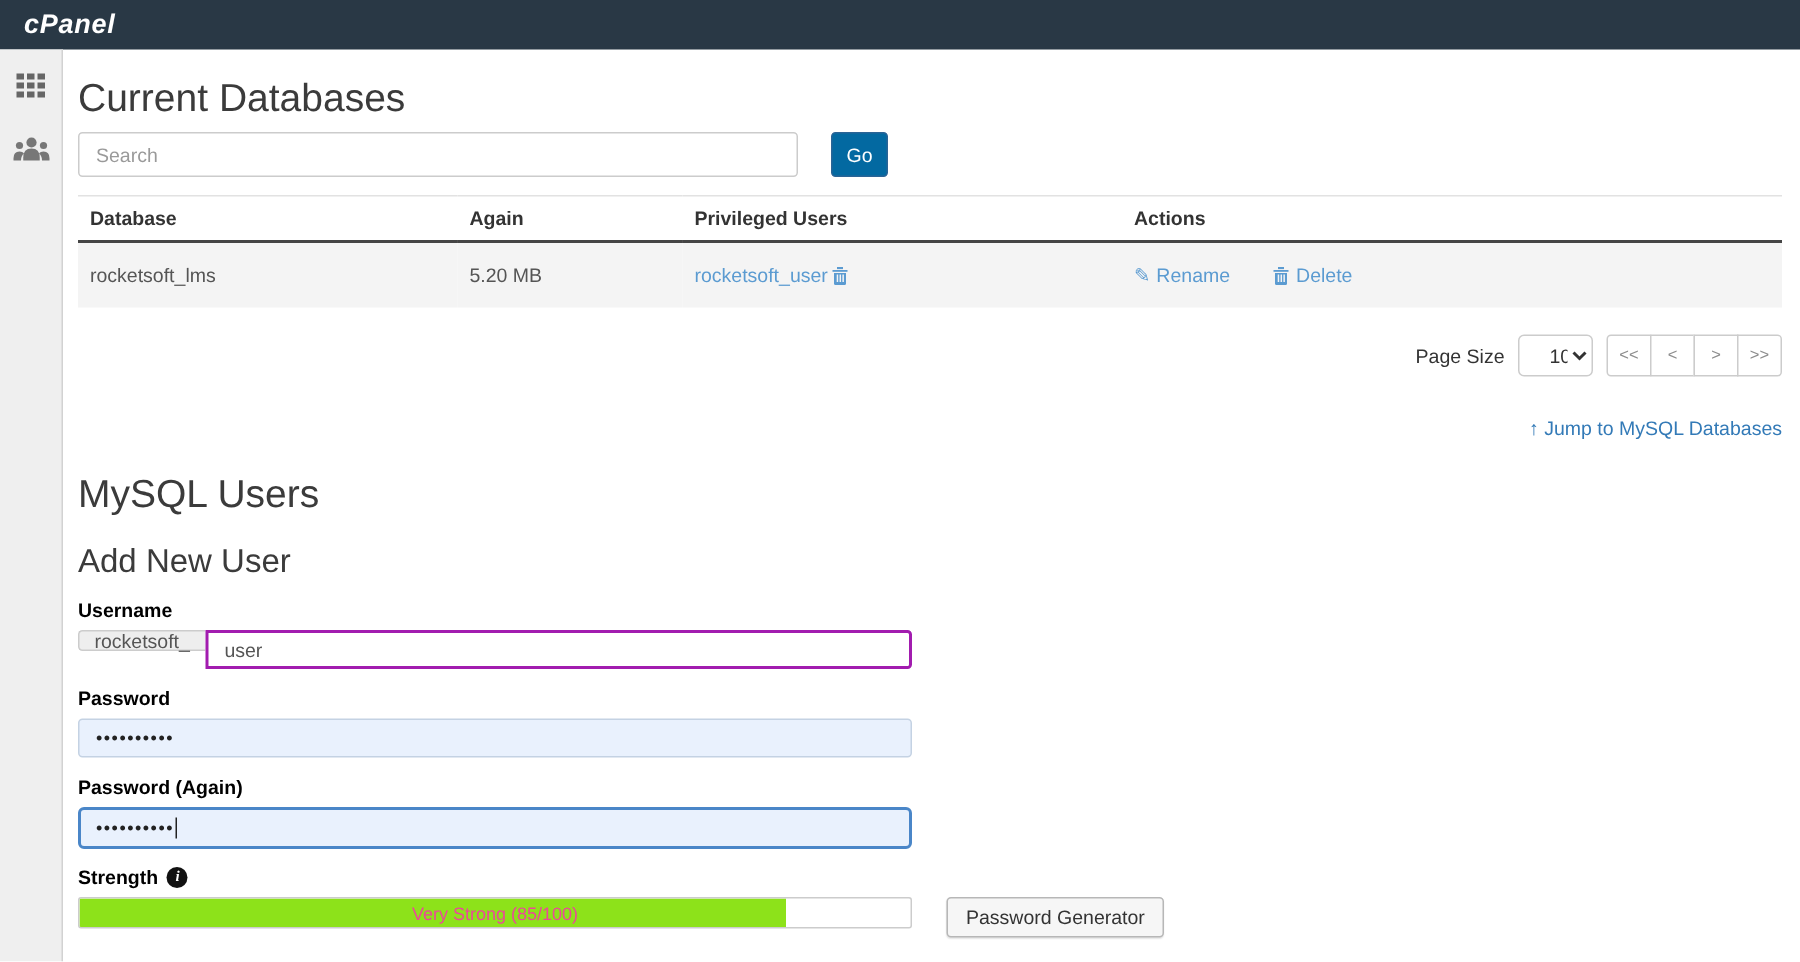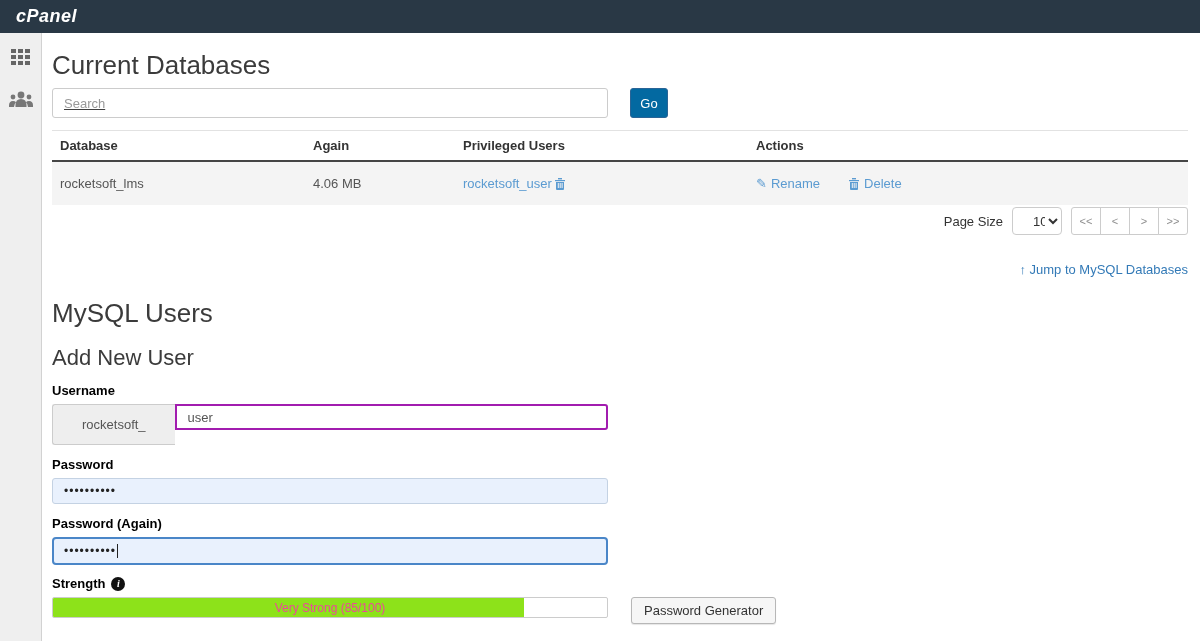--- a/index.html
+++ b/index.html
@@ -22,62 +22,62 @@
   .people-icon { display:block; margin:24px auto 0; }
 
   
   .content { position:absolute; top:33px; left:42px; right:0; bottom:0; padding:0 12px 0 10px; }
 
   h1 { font-size:26px; font-weight:normal; color:#3b3b3b; }
   h2 { font-size:22px; font-weight:normal; color:#3b3b3b; }
   .title-current { margin:17px 0 7px; }
 
   .search-row { display:flex; align-items:center; gap:22px; }
-  .search-input { width:556px; height:30px; border:1px solid #ccc; border-radius:3px;
-                  padding:0 11px; font-size:13px; color:#404040; outline:none;
-                  font-family:"Liberation Sans", sans-serif;text-decoration:underline; }
+  .search-input { width:480px; height:30px; border:1px solid #ccc; border-radius:3px;
+                  padding:0 11px; font-size:13px; color:#be185d; outline:none;
+                  font-family:"Liberation Sans", sans-serif; }
   .search-input::placeholder { color:#9a9a9a; }
   .btn-blue { background:#0369a1; border:1px solid #2a6496; border-radius:3px;
               color:#fff; font-size:13px; cursor:pointer;
               font-family:"Liberation Sans", sans-serif; }
   .go-btn { width:38px; height:30px; }
 
   table { width:100%; border-collapse:collapse; margin-top:12px; }
   thead tr { border-top:1px solid #e2e2e2; border-bottom:2px solid #454545; }
   th { text-align:left; font-size:13px; font-weight:bold; color:#333; padding:7px 8px; }
   tbody tr { background:#f4f4f4; }
   td { font-size:13px; color:#555; padding:14px 8px; }
   .tbl-link { color:#5b9bd1; text-decoration:none; cursor:pointer; }
   .action-item { margin-right:28px; white-space:nowrap; }
   .pencil-glyph { font-size:13px; margin-right:4px; display:inline-block; }
   .trash-svg { vertical-align:-2px; margin-left:2px; }
 
-  .pagesize-row { display:flex; justify-content:flex-end; align-items:center; gap:9px; margin-top:2px; }
+  .pagesize-row { display:flex; justify-content:flex-end; align-items:center; gap:9px; margin-top:18px; }
   .pagesize-label { font-size:13px; color:#333; }
   .pagesize-select { width:50px; height:28px; border:1px solid #ccc; border-radius:4px;
                      font-size:13px; color:#333; background:#fff; padding-left:16px;
                      font-family:"Liberation Sans", sans-serif; }
   .pager { display:flex; }
   .pager button { width:30px; height:28px; background:#fff; border:1px solid #ccc;
                   color:#8e8e8e; font-size:11px; margin-left:-1px; cursor:pointer;
                   font-family:"Liberation Sans", sans-serif; }
   .pager button:first-child { border-radius:3px 0 0 3px; margin-left:0; }
   .pager button:last-child { border-radius:0 3px 3px 0; }
 
   .jump-row { display:flex; justify-content:flex-end; margin-top:27px; }
   .jump-link { color:#337ab7; font-size:13px; text-decoration:none; cursor:pointer; }
 
   .title-mysql { margin-top:21px; }
   .title-addnew { margin-top:16px; }
 
   .form-label { display:block; font-size:13px; font-weight:bold; color:#000000; margin:12px 0 6px; }
   .input-group { display:flex; width:556px; }
   .prefix-box { background:#eee; border:1px solid #ccc; border-right:0;
-                border-radius:3px 0 0 3px; padding:0 29px; font-size:13px; color:#555;
-                display:flex; align-items:center; height:41px; }
+                border-radius:3px 0 0 3px; padding:0 10px; font-size:13px; color:#555;
+                display:flex; align-items:center; height:14px; }
   .username-input { flex:1; height:26px; border:2px solid #a21caf; border-radius:0 3px 3px 0;
                     padding:0 11px; font-size:13px; color:#555; outline:none;
                     font-family:"Liberation Sans", sans-serif; }
   .pw-input { width:556px; height:26px; background:#e9f1fd; border:1px solid #c4d2e3;
               border-radius:3px; padding:0 11px; font-size:12px; color:#222;
               letter-spacing:1px; outline:none; font-family:"Liberation Sans", sans-serif; }
   .pw-again { width:556px; height:28px; background:#e9f1fd; border:2px solid #4a86c8;
               border-radius:4px; padding:0 10px; font-size:12px; color:#222;
               letter-spacing:1px; display:flex; align-items:center; cursor:text; }
   .caret { display:inline-block; width:1px; height:14px; background:#222; margin-left:1px; }
@@ -151,21 +151,21 @@
       <tr>
         <th>Database</th>
         <th>Again</th>
         <th>Privileged Users</th>
         <th>Actions</th>
       </tr>
     </thead>
     <tbody>
       <tr>
         <td>rocketsoft_lms</td>
-        <td>4.06 MB</td>
+        <td>5.20 MB</td>
         <td>
           <a class="tbl-link">rocketsoft_user</a><svg class="trash-svg" width="12" height="13" viewBox="0 0 12 13">
               <rect x="1" y="3" width="10" height="1.2" fill="#5b9bd1"></rect>
               <rect x="4" y="1" width="4" height="1.4" fill="#5b9bd1"></rect>
               <path d="M2 5 h8 v7 q0 1 -1 1 h-6 q-1 0 -1 -1 z" fill="#5b9bd1"></path>
               <rect x="3.8" y="6" width="1" height="5" fill="#f4f4f4"></rect>
               <rect x="5.7" y="6" width="1" height="5" fill="#f4f4f4"></rect>
               <rect x="7.6" y="6" width="1" height="5" fill="#f4f4f4"></rect>
             </svg>
         </td>

